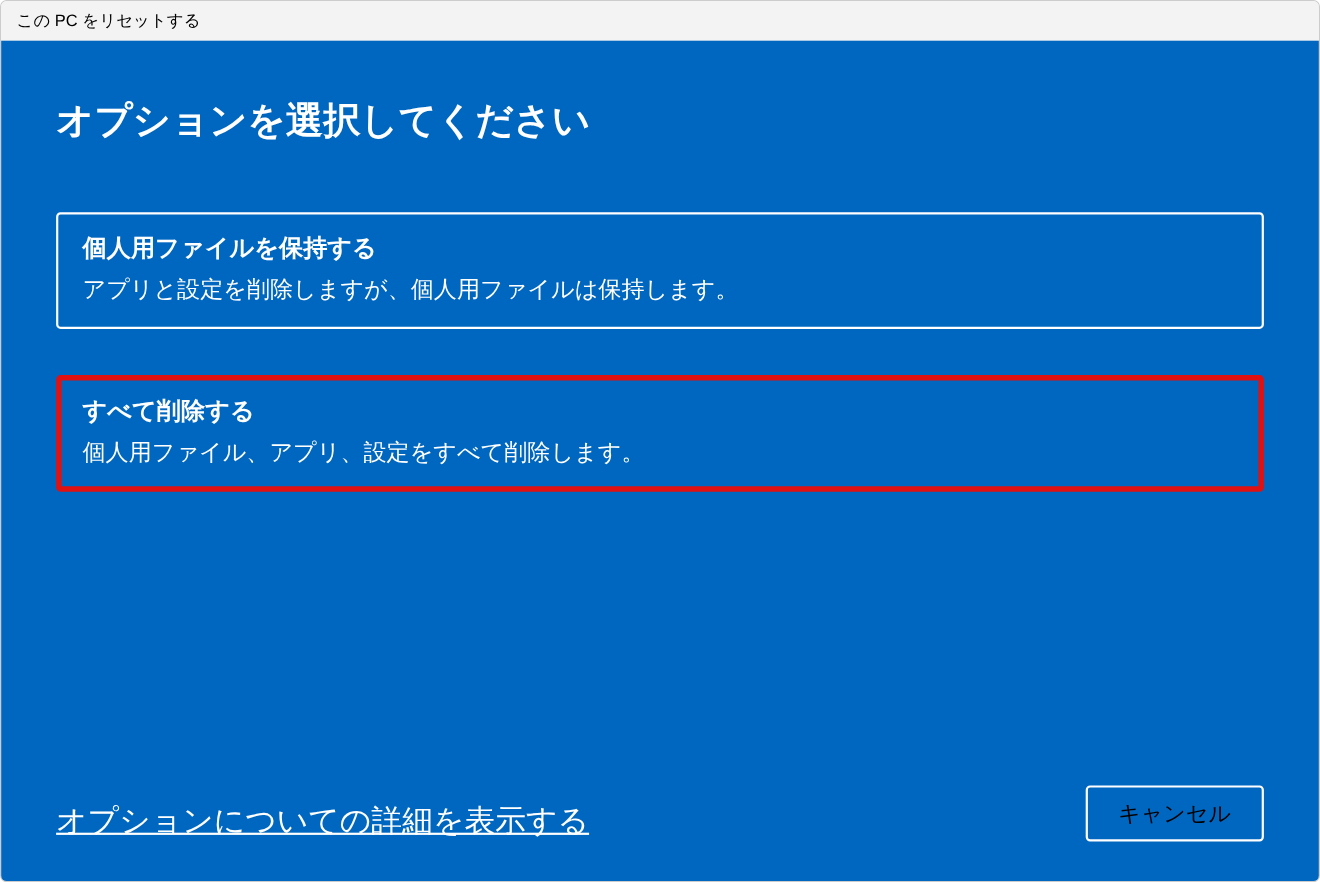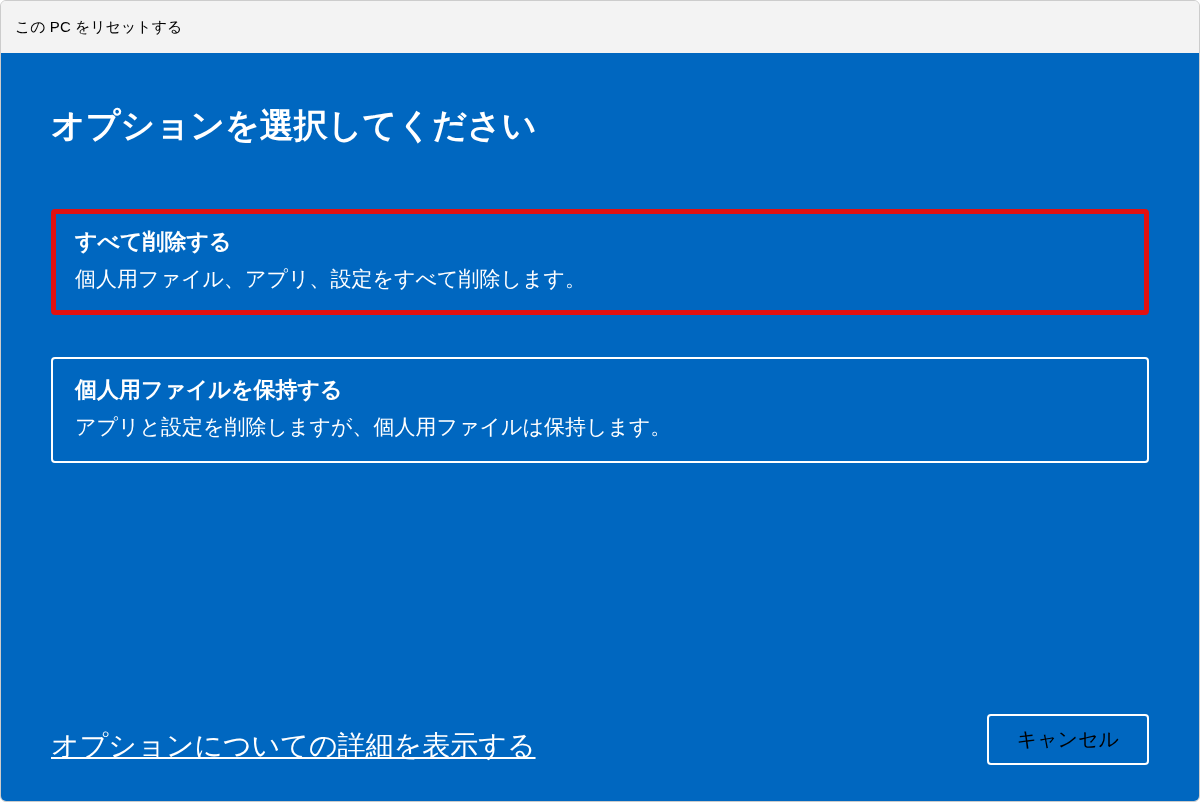--- a/index.html
+++ b/index.html
@@ -22,21 +22,21 @@
       overflow: hidden;
       display: flex;
       flex-direction: column;
       background: #f3f3f3;
     }
     .titlebar {
       background: #f3f3f3;
       padding: 8px 14px;
       font-size: 15px;
       color: #000;
-      height: 52px;
+      height: 36px;
       display: flex;
       align-items: center;
     }
     .content {
       background: #0067c0;
       flex: 1;
       padding: 50px 50px 30px 50px;
       color: #ffffff;
       display: flex;
       flex-direction: column;
@@ -99,27 +99,27 @@
 <body>
 
 <div class="window">
   <div class="titlebar">
     <span>この PC をリセットする</span>
   </div>
   <div class="content">
     <h1 class="heading">オプションを選択してください</h1>
 
     <div class="options">
+      <div class="option">
+        <div class="option-title">個人用ファイルを保持する</div>
+        <div class="option-desc">アプリと設定を削除しますが、個人用ファイルは保持します。</div>
+      </div>
       <div class="option highlighted">
         <div class="option-title">すべて削除する</div>
         <div class="option-desc">個人用ファイル、アプリ、設定をすべて削除します。</div>
-      </div>
-      <div class="option">
-        <div class="option-title">個人用ファイルを保持する</div>
-        <div class="option-desc">アプリと設定を削除しますが、個人用ファイルは保持します。</div>
       </div>
     </div>
 
     <div class="footer">
       <a class="more-link">オプションについての詳細を表示する</a>
       <button class="cancel-button">キャンセル</button>
     </div>
   </div>
 </div>
 

